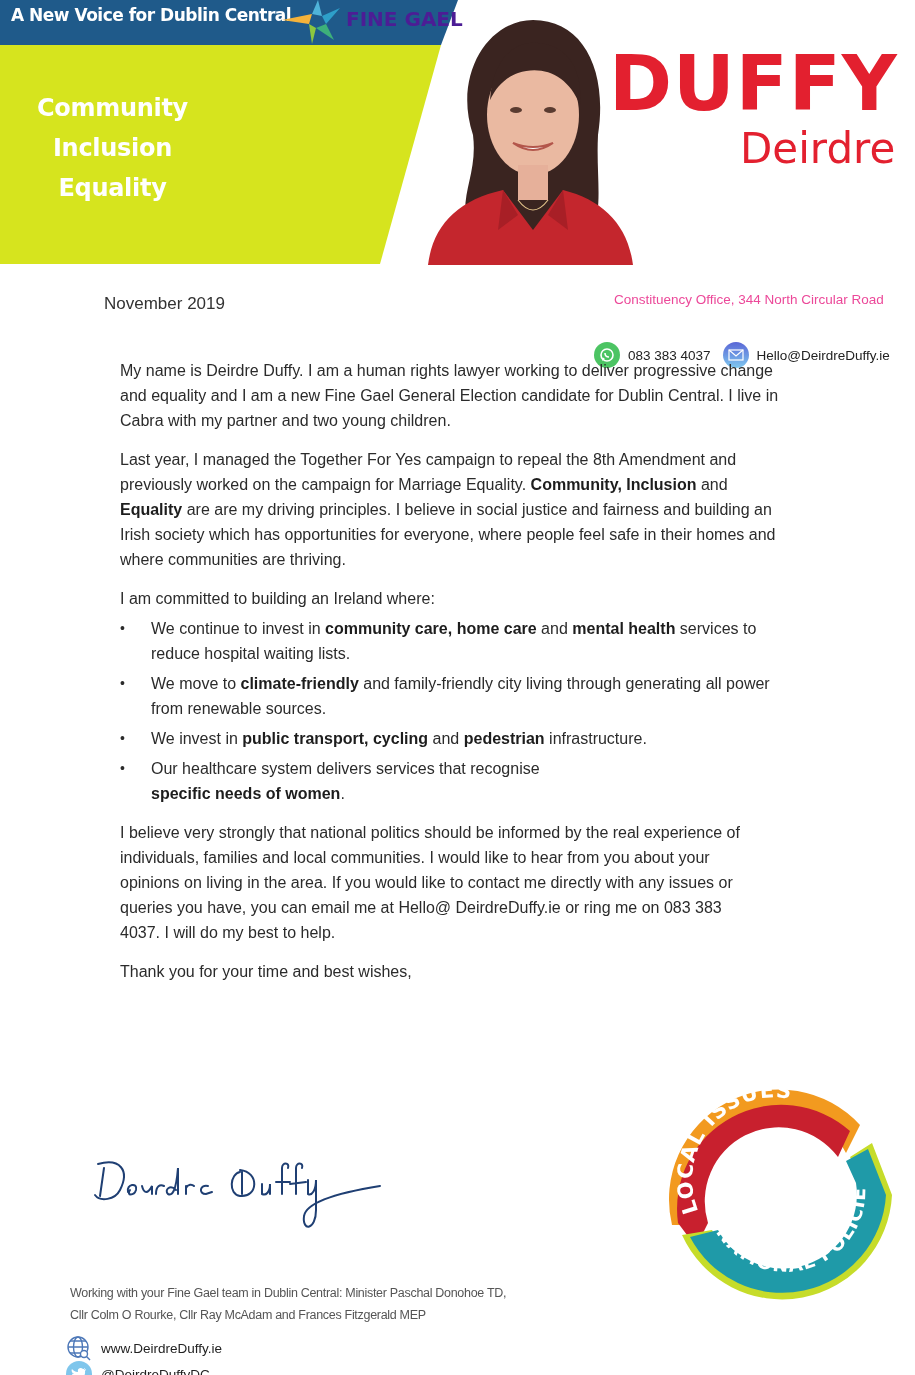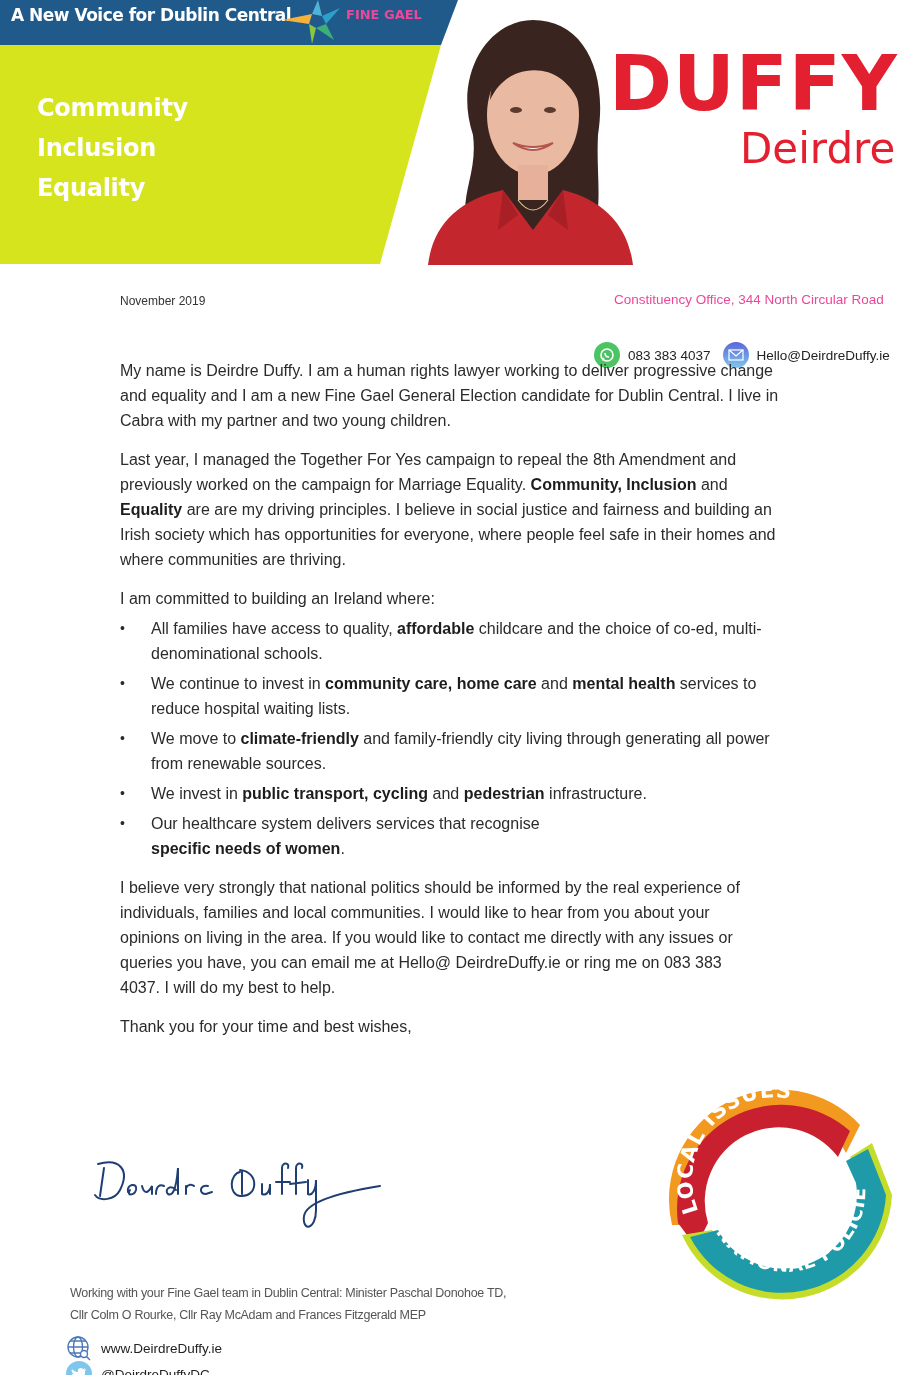--- a/index.html
+++ b/index.html
@@ -3,52 +3,52 @@
 <meta charset="utf-8">
 <style>
   html, body { margin: 0; padding: 0; }
   body {
     width: 915px; height: 1375px; position: relative; overflow: hidden;
     background: #ffffff;
     font-family: "Liberation Sans", "DejaVu Sans", sans-serif;
     color: #2b2b2b;
   }
   
-  .banner { position: absolute; left: 0; top: 0; width: 730px; height: 265px; }
+  .banner { position: absolute; left: 0; top: 0; width: 730px; height: 265px; text-align: center; }
   .banner svg.shapes { position: absolute; left: 0; top: 0; }
   .tagline {
     position: absolute; left: 11px; top: 5px;
     font-family: "DejaVu Sans", sans-serif; font-weight: bold;
     font-size: 17px; color: #ffffff; letter-spacing: -0.5px;
   }
   .party {
     position: absolute; left: 346px; top: 7px;
     font-family: "DejaVu Sans", sans-serif; font-weight: bold;
-    font-size: 13px; color: #ec4899;
+    font-size: 20px; color: #4c1d95;
   }
   .star { position: absolute; left: 282px; top: 0px; }
   .values {
     position: absolute; left: 37px; top: 88px;
     font-family: "DejaVu Sans", sans-serif; font-weight: bold;
     font-size: 24px; line-height: 40px; color: #ffffff; letter-spacing: -0.3px;
   }
   .values div { white-space: nowrap; }
   .photo { position: absolute; left: 418px; top: 15px; }
   .surname {
     position: absolute; left: 609px; top: 44px;
     font-family: "DejaVu Sans", sans-serif; font-weight: bold;
     font-size: 76px; line-height: 80px; color: #e3202f; letter-spacing: 1px;
   }
   .forename {
     position: absolute; left: 740px; top: 126px;
     font-family: "DejaVu Sans", sans-serif;
     font-size: 42px; line-height: 46px; color: #e3202f;
   }
   
-  .date { position: absolute; left: 120px; top: 294px; font-size: 12px; color: #333; }
+  .date { position: absolute; left: 104px; top: 294px; font-size: 17px; color: #333; }
   .address { position: absolute; left: 614px; top: 289px; font-size: 13.5px; line-height: 22px; color: #ec4899; }
   .contact-row { position: absolute; left: 594px; top: 342px; display: flex; align-items: center; font-size: 13.5px; color: #222; }
   .contact-row .ci { width: 26px; height: 26px; border-radius: 50%; display: inline-flex; align-items: center; justify-content: center; margin-right: 8px; }
   .contact-row .sp { width: 12px; }
   .wa { background: #4cc463; }
   .mail { background: linear-gradient(180deg, #5a66d6 0%, #7fc8ef 100%); }
   .body-text { position: absolute; left: 120px; top: 358px; width: 660px; font-size: 16px; line-height: 25px; color: #2b2b2b; }
   .body-text p { margin: 0 0 14px 0; }
   .body-text b { font-weight: bold; color: #1d1d1d; }
   .bullets { list-style: none; margin: 0 0 14px 0; padding: 0; }
@@ -128,21 +128,20 @@
       </svg>
   </span>
   <span>Hello@DeirdreDuffy.ie</span>
 </div>
 
 <div class="body-text">
   <p>My name is Deirdre Duffy. I am a human rights lawyer working to deliver progressive change and equality and I am a new Fine Gael General Election candidate for Dublin Central. I live in Cabra with my partner and two young children.</p>
   <p><span>Last year, I managed the Together For Yes campaign to repeal the 8th Amendment and previously worked on the campaign for Marriage Equality.  </span><b>Community, Inclusion</b><span> and </span><b>Equality</b><span> are are my driving principles. I believe in social justice and fairness and building an Irish society which has opportunities for everyone, where people feel safe in their homes and where communities are thriving.</span></p>
   <p style="margin-bottom:5px">I am committed to building an Ireland where:</p>
   <ul class="bullets">
-    <li><span>All families have access to quality, </span><b>affordable</b><span> childcare and the choice of co-ed, multi-denominational schools.</span></li>
     <li><span>We continue to invest in </span><b>community care, home care</b><span> and </span><b>mental health</b><span> services to reduce hospital waiting lists.</span></li>
     <li><span>We move to </span><b>climate-friendly</b><span> and family-friendly city living through generating all power from renewable sources.</span></li>
     <li><span>We invest in </span><b>public transport, cycling</b><span> and </span><b>pedestrian</b><span> infrastructure.</span></li>
     <li style="padding-right:190px"><span>Our healthcare system delivers services that recognise </span><b>specific needs of women</b><span>.</span></li>
   </ul>
   <p style="width:640px">I believe very strongly that national politics should be informed by the real experience of individuals, families and local communities. I would like to hear from you about your opinions on living in the area.  If you would like to contact me directly with any issues or queries you have, you can email me at Hello@ DeirdreDuffy.ie  or ring me on 083 383 4037.  I will do my best to help.</p>
   <p>Thank you for your time and best wishes,</p>
 </div>
 
 <svg class="signature" width="300" height="90" viewBox="0 0 300 90">

